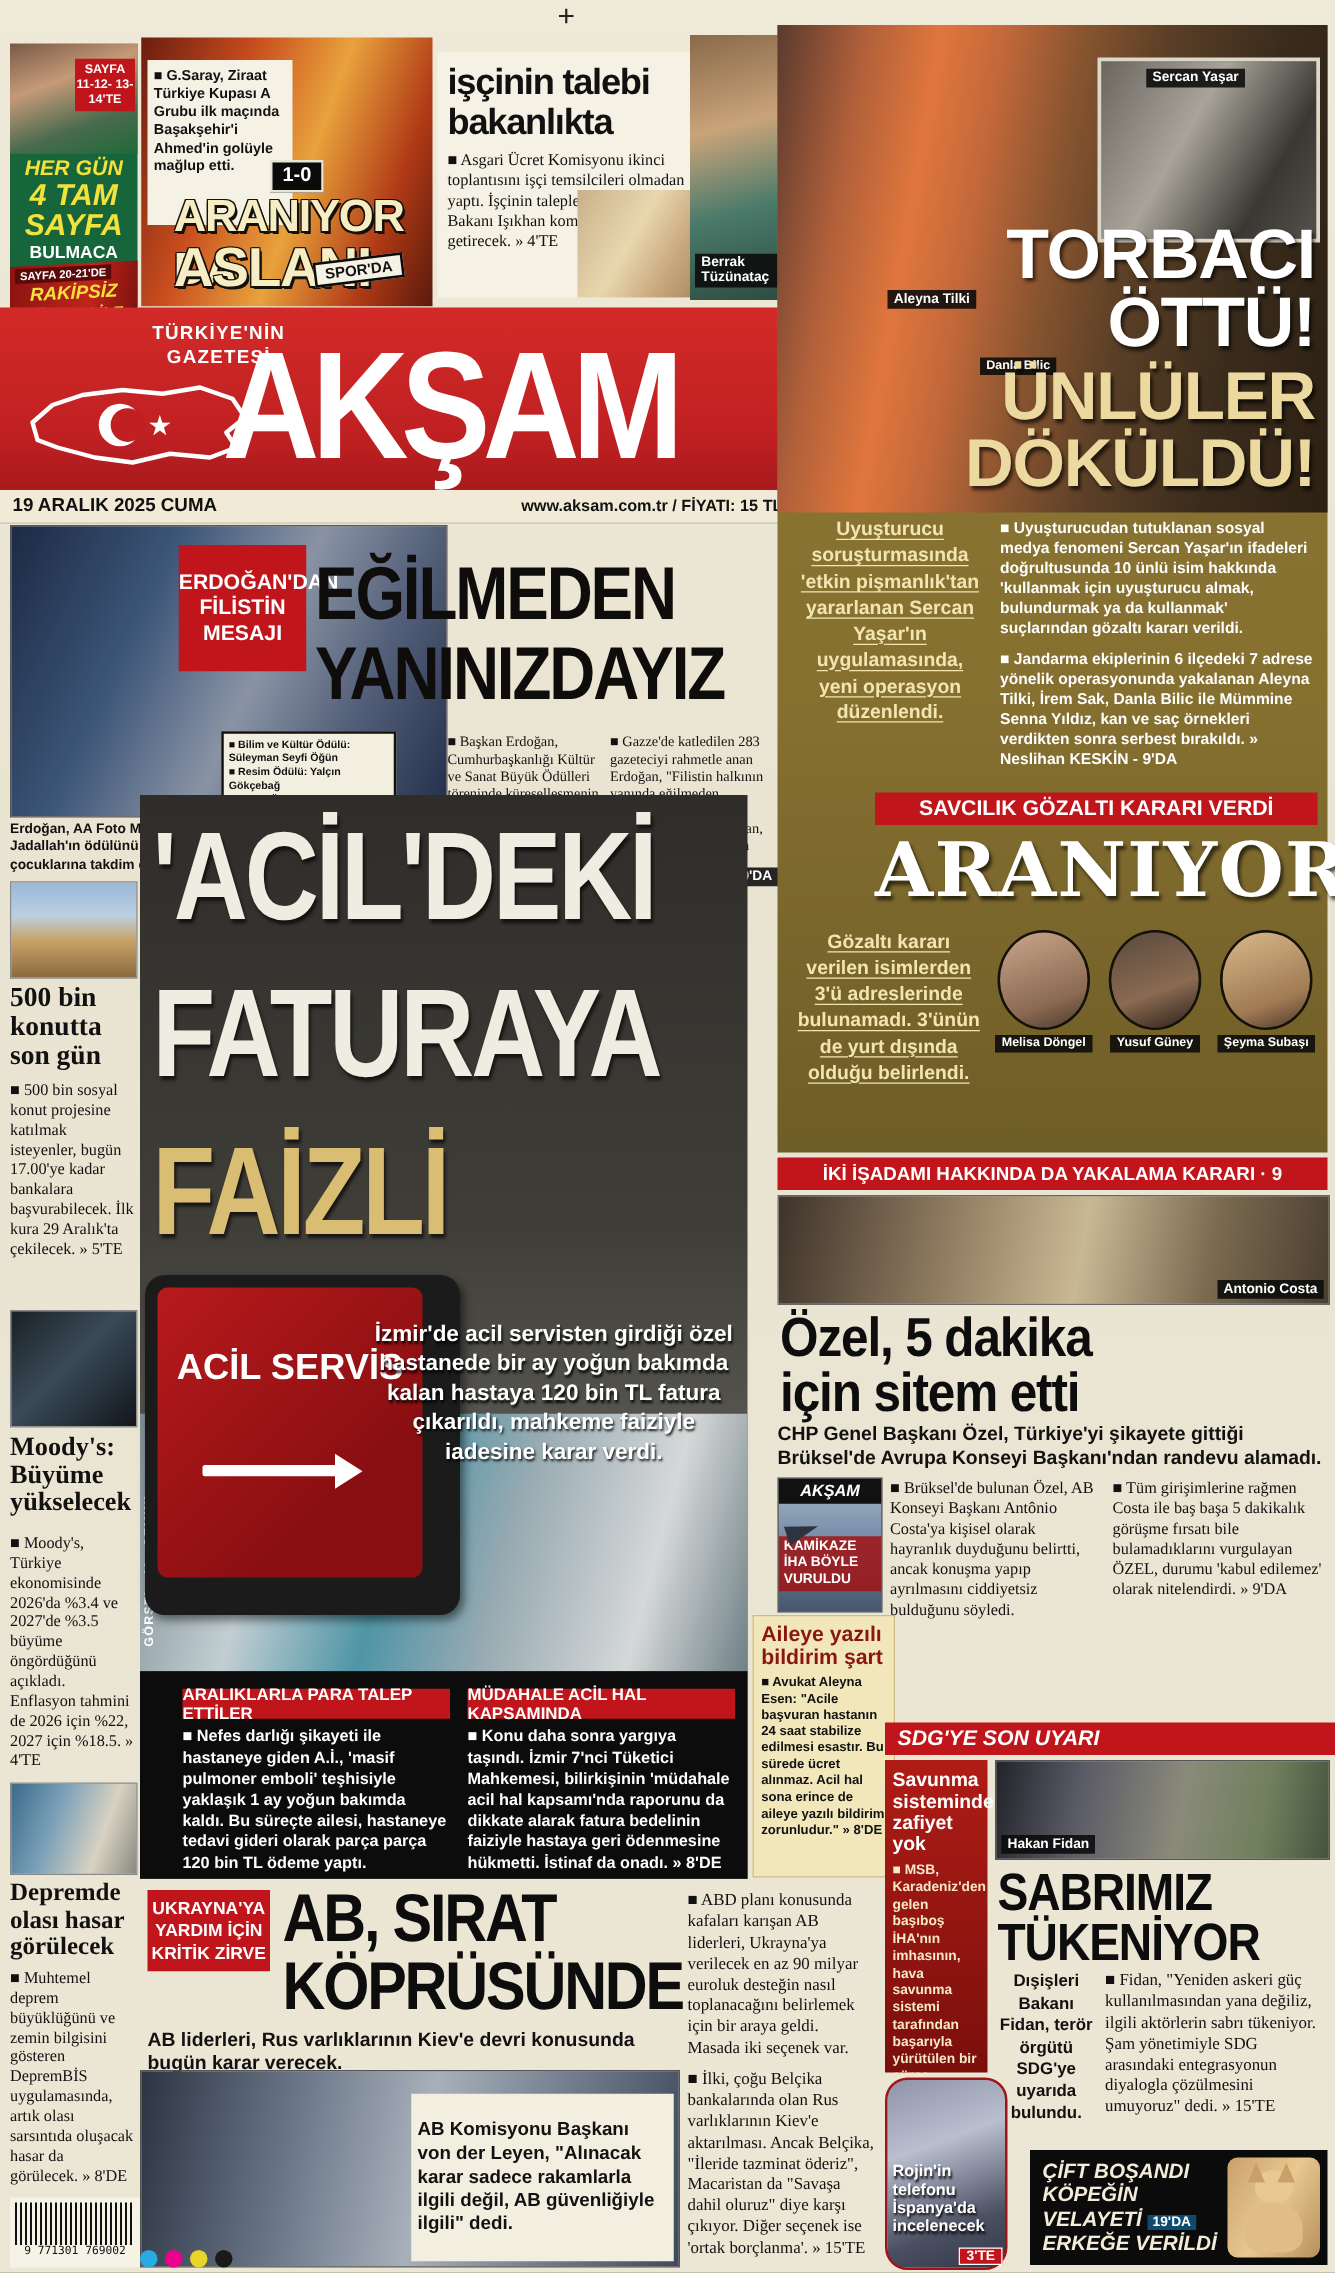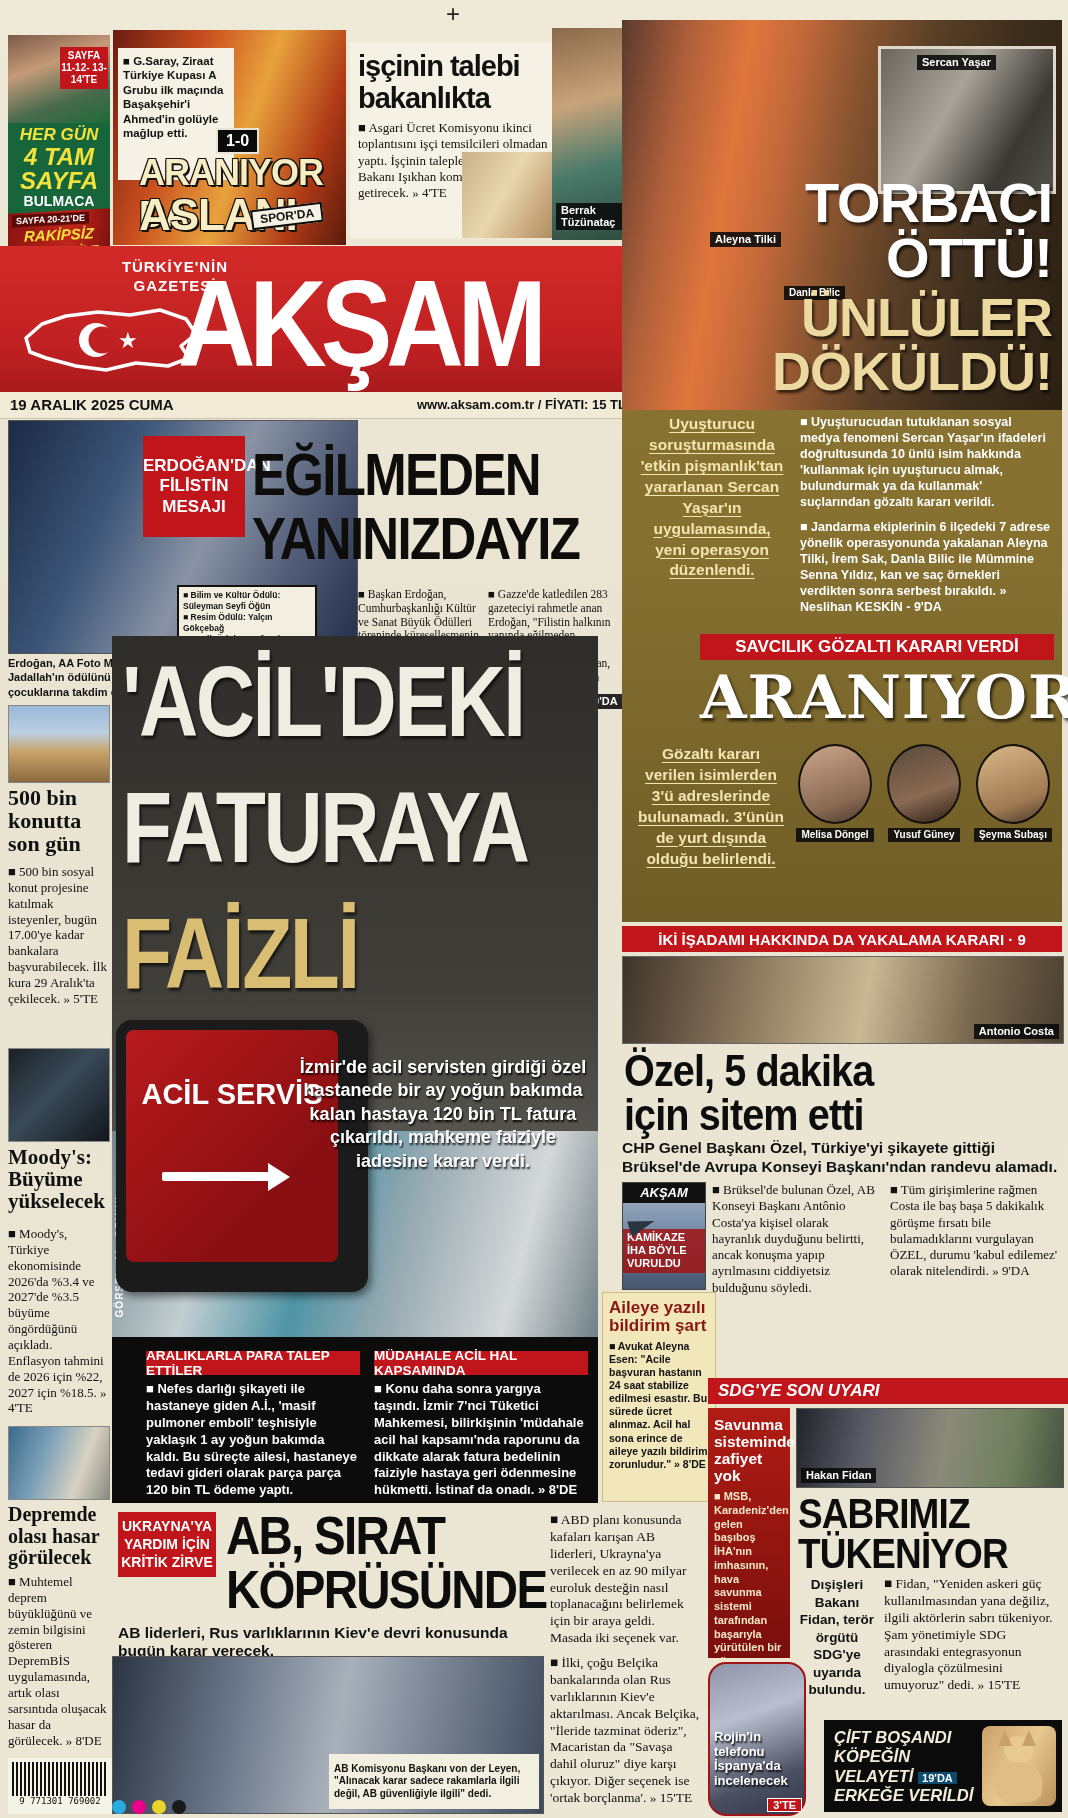--- a/index.html
+++ b/index.html
@@ -270,21 +270,21 @@
 
   <div class="abs b white" style="left:118px;top:1512px;width:98px;background:#c0151b;text-align:center;font-size:14px;line-height:1.3;padding:5px 0;">
     <span>UKRAYNA'YA</span><br>
     <span>YARDIM İÇİN</span><br>
     <span>KRİTİK ZİRVE</span>
   </div>
   <div class="abs b cond" style="left:226px;top:1504px;font-size:54px;color:#0d0d0d;letter-spacing:-2px;transform:scaleX(.88);">AB, SIRAT</div>
   <div class="abs b cond" style="left:226px;top:1558px;font-size:54px;color:#0d0d0d;letter-spacing:-2px;transform:scaleX(.88);">KÖPRÜSÜNDE</div>
   <div class="abs b" style="left:118px;top:1624px;width:424px;font-size:15.5px;">AB liderleri, Rus varlıklarının Kiev'e devri konusunda bugün karar verecek.</div>
   <div class="abs photo g-vdl" style="left:112px;top:1656px;width:430px;height:156px;border:1px solid #555;">
-    <div class="abs b" style="right:4px;bottom:4px;width:200px;background:#f3efe0;padding:9px 5px;font-size:10px;line-height:1.25;">AB Komisyonu Başkanı von der Leyen, "Alınacak karar sadece rakamlarla ilgili değil, AB güvenliğiyle ilgili" dedi.</div>
+    <div class="abs b" style="right:4px;bottom:4px;width:200px;background:#f3efe0;padding:20px 5px;font-size:15px;line-height:1.25;">AB Komisyonu Başkanı von der Leyen, "Alınacak karar sadece rakamlarla ilgili değil, AB güvenliğiyle ilgili" dedi.</div>
   </div>
   <div class="abs serif" style="left:550px;top:1512px;width:150px;">
     <div style="font-size:13.5px;line-height:1.25;">■ ABD planı konusunda kafaları karışan AB liderleri, Ukrayna'ya verilecek en az 90 milyar euroluk desteğin nasıl toplanacağını belirlemek için bir araya geldi. Masada iki seçenek var.</div>
     <div style="font-size:13.5px;line-height:1.25;margin-top:8px;">■ İlki, çoğu Belçika bankalarında olan Rus varlıklarının Kiev'e aktarılması. Ancak Belçika, "İleride tazminat öderiz", Macaristan da "Savaşa dahil oluruz" diye karşı çıkıyor. Diğer seçenek ise 'ortak borçlanma'. » 15'TE</div>
   </div>
 
   <div class="abs" style="left:112px;top:1800px;">
     <span class="dot" style="background:#29abe2;"></span><span class="dot" style="background:#ec008c;"></span><span class="dot" style="background:#e8d52a;"></span><span class="dot" style="background:#1a1a1a;"></span>
   </div>
 

